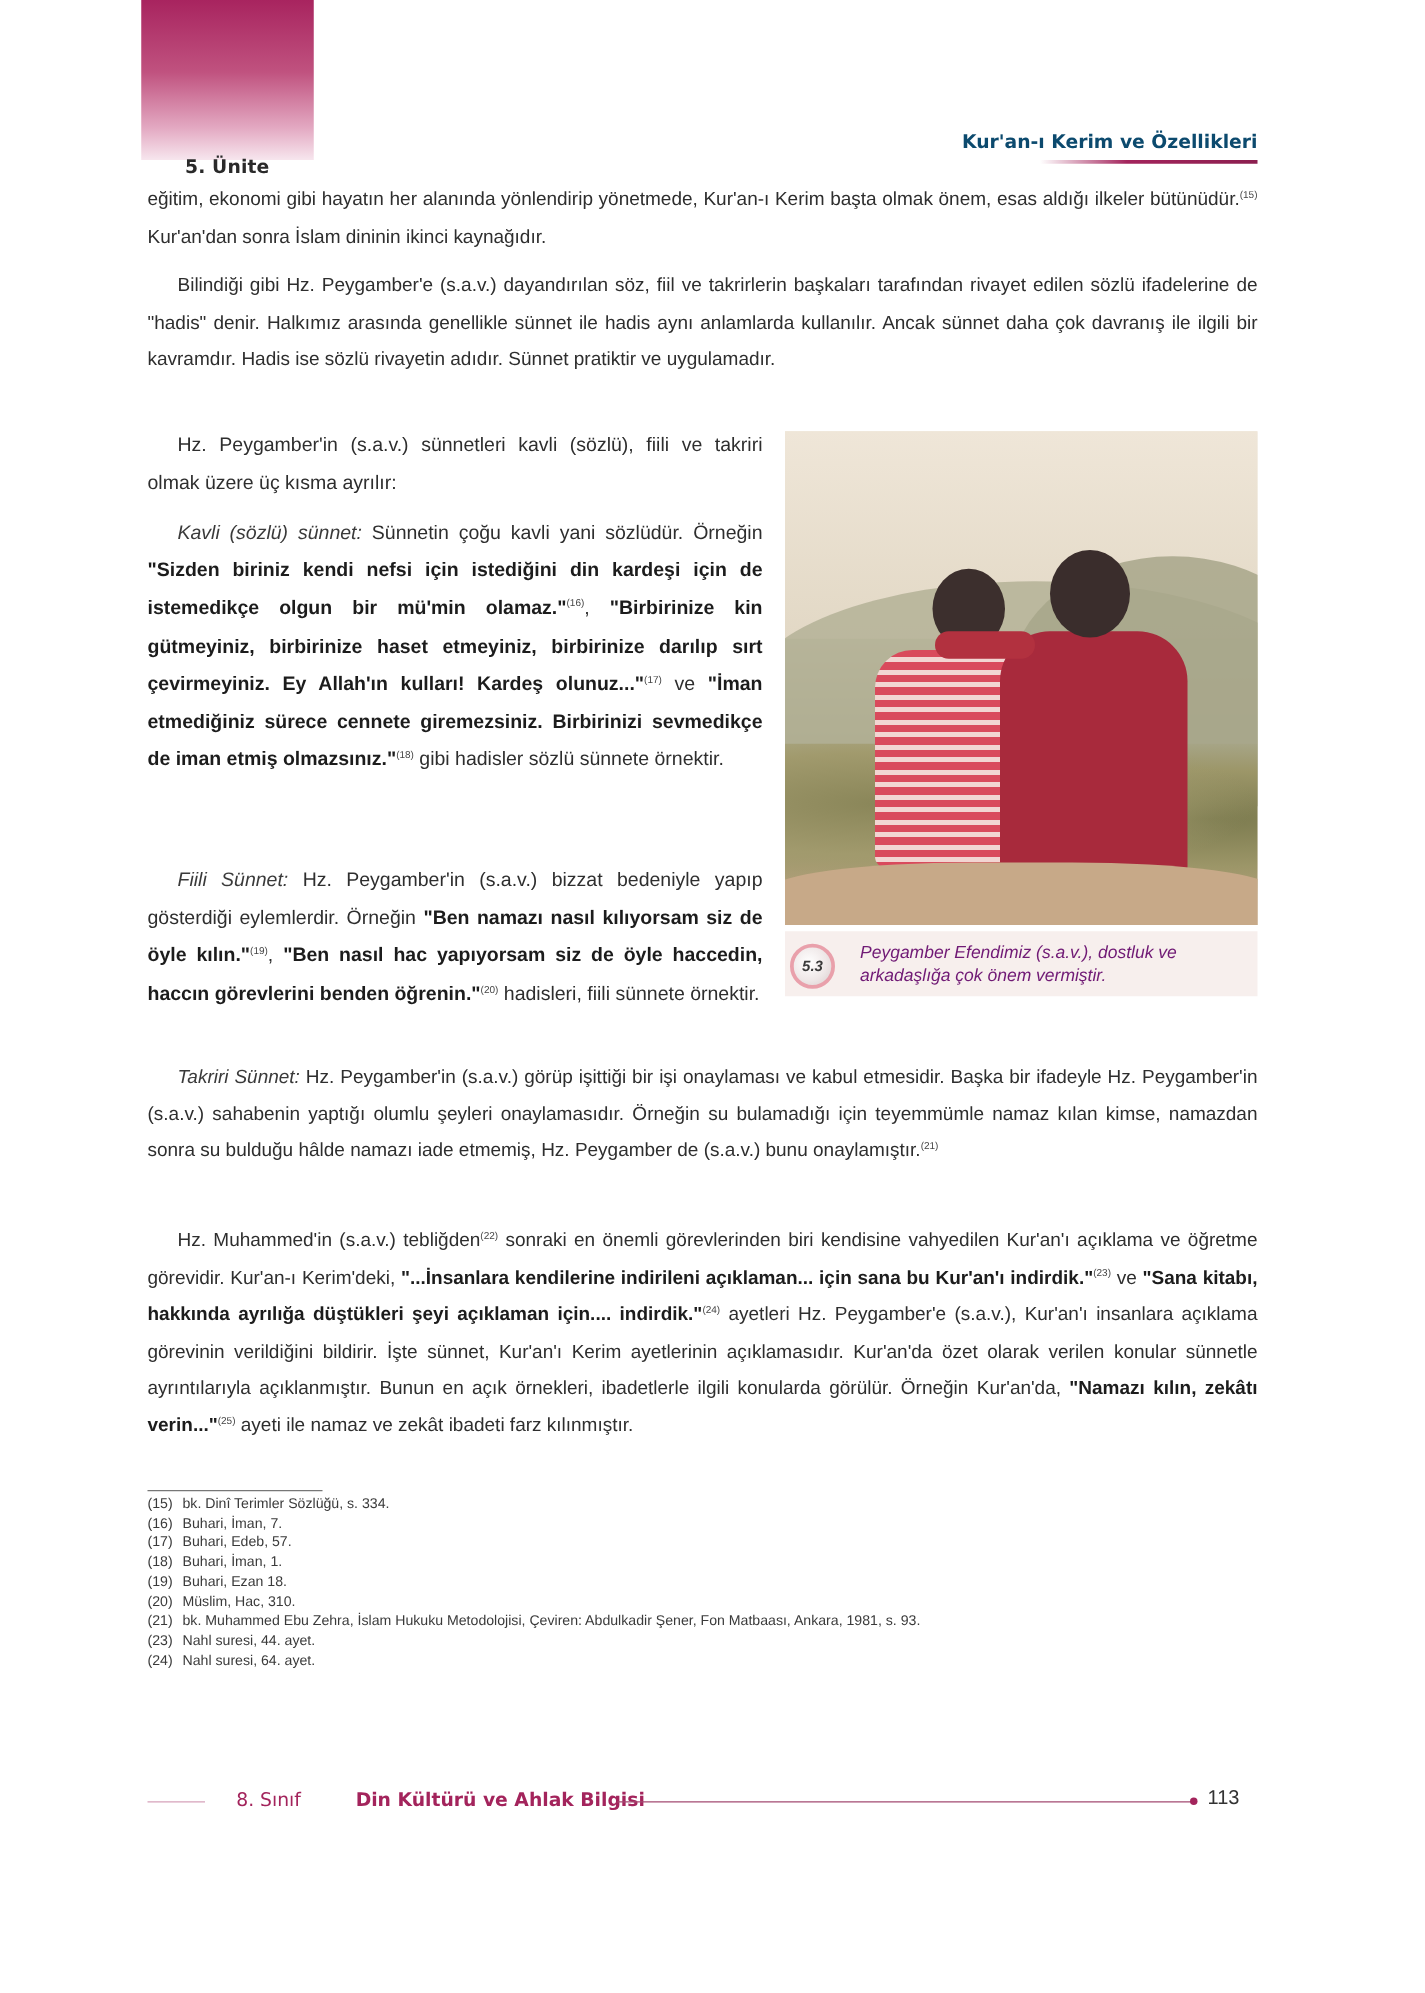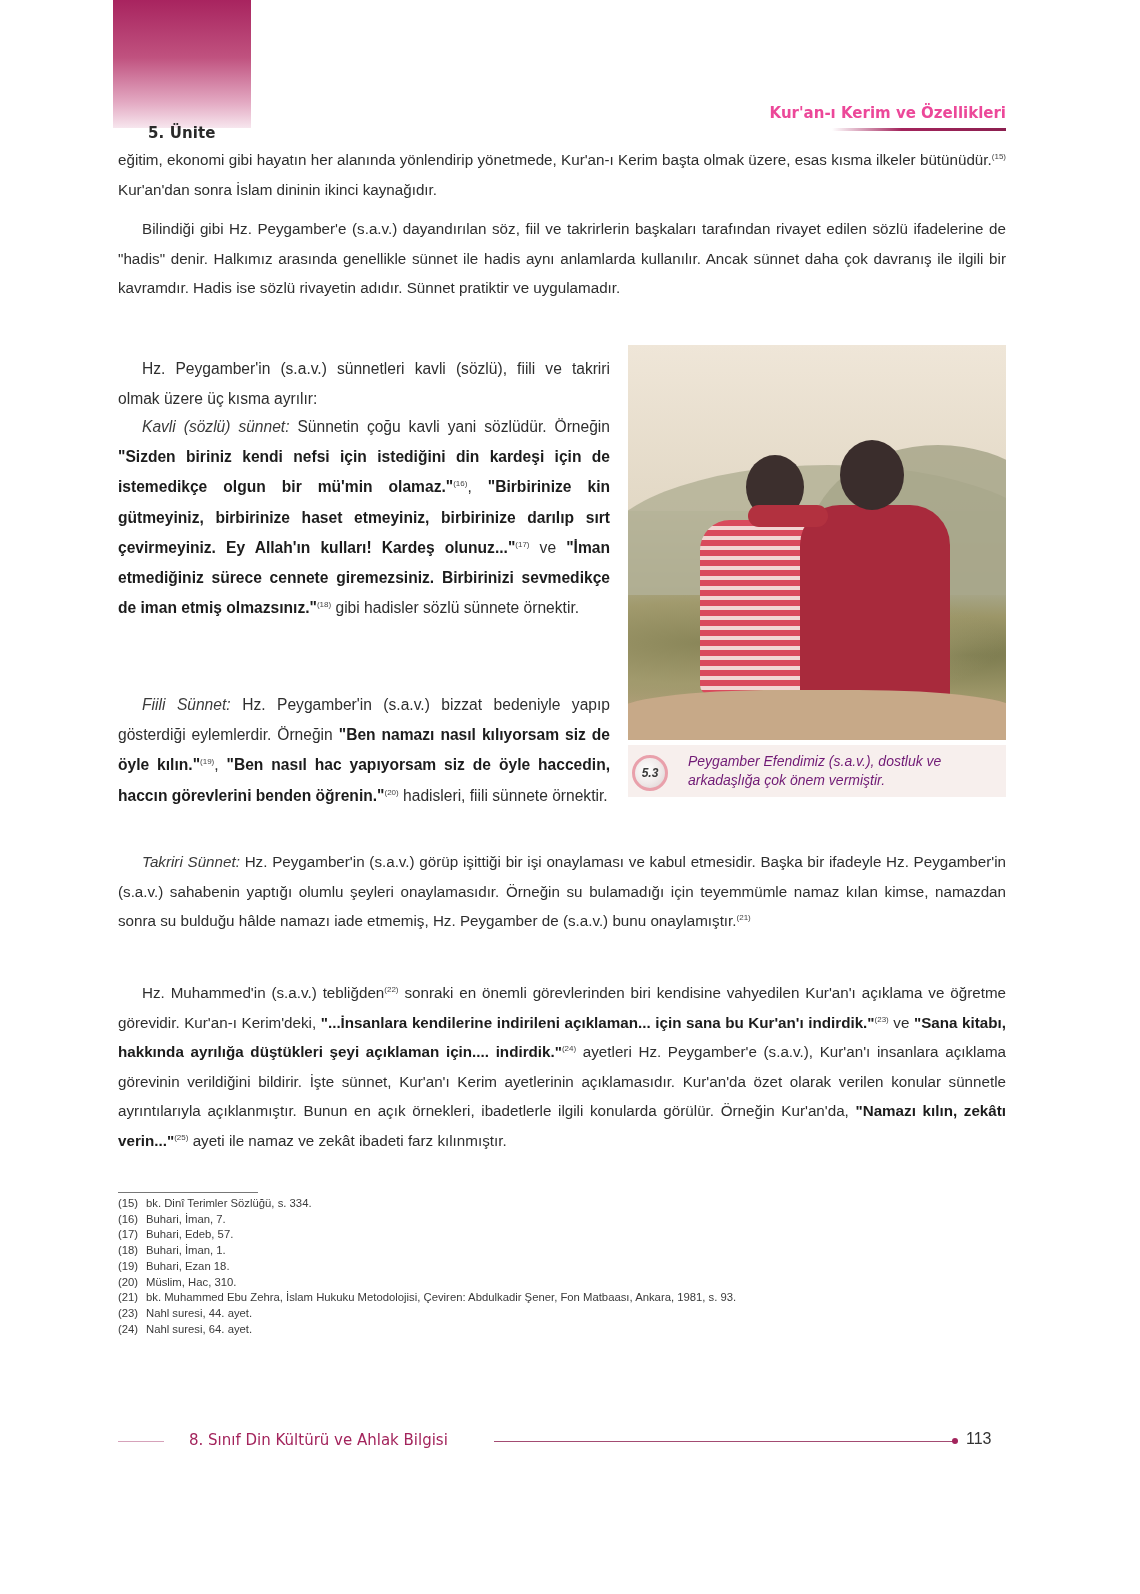--- a/index.html
+++ b/index.html
@@ -9,21 +9,21 @@
     }
     .unit-tab {
       position: absolute; left: 113px; top: 0; width: 138px; height: 128px;
       background: linear-gradient(to bottom, #a8245f 0%, #c0527f 45%, #e3a9c2 80%, #f7e6ee 100%);
     }
     .unit-label {
       position: absolute; left: 148px; top: 104px; font-size: 15px; font-weight: bold; color: #2a2a2a;
       font-family: "DejaVu Sans", sans-serif; letter-spacing: 0.1px; margin-top: 20px;
     }
     .chapter-title {
-      position: absolute; right: 134px; top: 104px; font-size: 15px; font-weight: bold; color: #ec4899;
+      position: absolute; right: 134px; top: 104px; font-size: 15px; font-weight: bold; color: #0c4a6e;
       font-family: "DejaVu Sans", sans-serif;
     }
     .chapter-underline {
       position: absolute; left: 832px; top: 128px; width: 174px; height: 3px;
       background: linear-gradient(to right, rgba(163,36,92,0) 0%, #a3245c 40%, #8b1f4f 100%);
     }
     .para {
       position: absolute; font-size: 15.2px; line-height: 29.5px; color: #2e2e2e; text-align: justify; margin: 0;
     }
     .para.full { left: 118px; width: 888px; }
@@ -61,42 +61,42 @@
     .caption-text {
       position: absolute; left: 688px; top: 752px; width: 318px; font-size: 14px; line-height: 19px;
       font-style: italic; color: #701a75;
     }
     .fn-rule { position: absolute; left: 118px; top: 1192px; width: 140px; height: 1px; background: #777; }
     .footnotes { position: absolute; left: 118px; top: 1196px; width: 888px; margin: 0; padding: 0; list-style: none; }
     .footnotes li { font-size: 11.3px; line-height: 15.7px; color: #3a3a3a; white-space: nowrap; }
     .footnotes .num { display: inline-block; width: 28px; }
     .footer-line-left { position: absolute; left: 118px; top: 1441px; width: 46px; height: 1px; background: #d6a2ba; }
     .footer-title { position: absolute; left: 189px; top: 1431px; font-size: 15px; color: #a3245c; font-family: "DejaVu Sans", sans-serif; }
-    .footer-title b { font-weight: normal; }
+    .footer-title b { font-weight: bold; margin-left: 39px; }
     .footer-line-right { position: absolute; left: 494px; top: 1441px; width: 460px; height: 1px; background: #a34b72; }
     .footer-dot { position: absolute; left: 952px; top: 1438px; width: 6px; height: 6px; border-radius: 50%; background: #a3245c; }
     .page-number { position: absolute; left: 966px; top: 1430px; font-size: 16px; color: #333; }
   </style>
 </head>
 <body>
 
 <div class="unit-tab"></div>
 <div class="unit-label">5. Ünite</div>
 <div class="chapter-title">Kur'an-ı Kerim ve Özellikleri</div>
 <div class="chapter-underline"></div>
 
 <p class="para full" style="top:145px;">
-  <span>eğitim, ekonomi gibi hayatın her alanında yönlendirip yönetmede, Kur'an-ı Kerim başta olmak üzere, esas kısma ilkeler bütünüdür.</span><sup>(15)</sup><span> Kur'an'dan sonra İslam dininin ikinci kaynağıdır.</span>
+  <span>eğitim, ekonomi gibi hayatın her alanında yönlendirip yönetmede, Kur'an-ı Kerim başta olmak önem, esas aldığı ilkeler bütünüdür.</span><sup>(15)</sup><span> Kur'an'dan sonra İslam dininin ikinci kaynağıdır.</span>
 </p>
 
 <p class="para full" style="top:214px;">
   <span class="indent"></span><span>Bilindiği gibi Hz. Peygamber'e (s.a.v.) dayandırılan söz, fiil ve takrirlerin başkaları tarafından rivayet edilen sözlü ifadelerine de "hadis" denir. Halkımız arasında genellikle sünnet ile hadis aynı anlamlarda kullanılır. Ancak sünnet daha çok davranış ile ilgili bir kavramdır. Hadis ise sözlü rivayetin adıdır. Sünnet pratiktir ve uygulamadır.</span>
 </p>
 
-<p class="para col" style="top:342px;margin-top:12px;">
+<p class="para col" style="top:342px;">
   <span class="indent"></span><span>Hz. Peygamber'in (s.a.v.) sünnetleri kavli (sözlü), fiili ve takriri olmak üzere üç kısma ayrılır:</span>
 </p>
 
 <p class="para col" style="top:412px;">
   <span class="indent"></span><i>Kavli (sözlü) sünnet:</i><span> Sünnetin çoğu kavli yani sözlüdür. Örneğin </span><b>"Sizden biriniz kendi nefsi için istediğini din kardeşi için de istemedikçe olgun bir mü'min olamaz."</b><sup>(16)</sup><span>, </span><b>"Birbirinize kin gütmeyiniz, birbirinize haset etmeyiniz, birbirinize darılıp sırt çevirmeyiniz. Ey Allah'ın kulları! Kardeş olunuz..."</b><sup>(17)</sup><span> ve </span><b>"İman etmediğiniz sürece cennete giremezsiniz. Birbirinizi sevmedikçe de iman etmiş olmazsınız."</b><sup>(18)</sup><span> gibi hadisler sözlü sünnete örnektir.</span>
 </p>
 
 <p class="para col" style="top:690px;">
   <span class="indent"></span><i>Fiili Sünnet:</i><span> Hz. Peygamber'in (s.a.v.) bizzat bedeniyle yapıp gösterdiği eylemlerdir. Örneğin </span><b>"Ben namazı nasıl kılıyorsam siz de öyle kılın."</b><sup>(19)</sup><span>, </span><b>"Ben nasıl hac yapıyorsam siz de öyle haccedin, haccın görevlerini benden öğrenin."</b><sup>(20)</sup><span> hadisleri, fiili sünnete örnektir.</span>
 </p>

